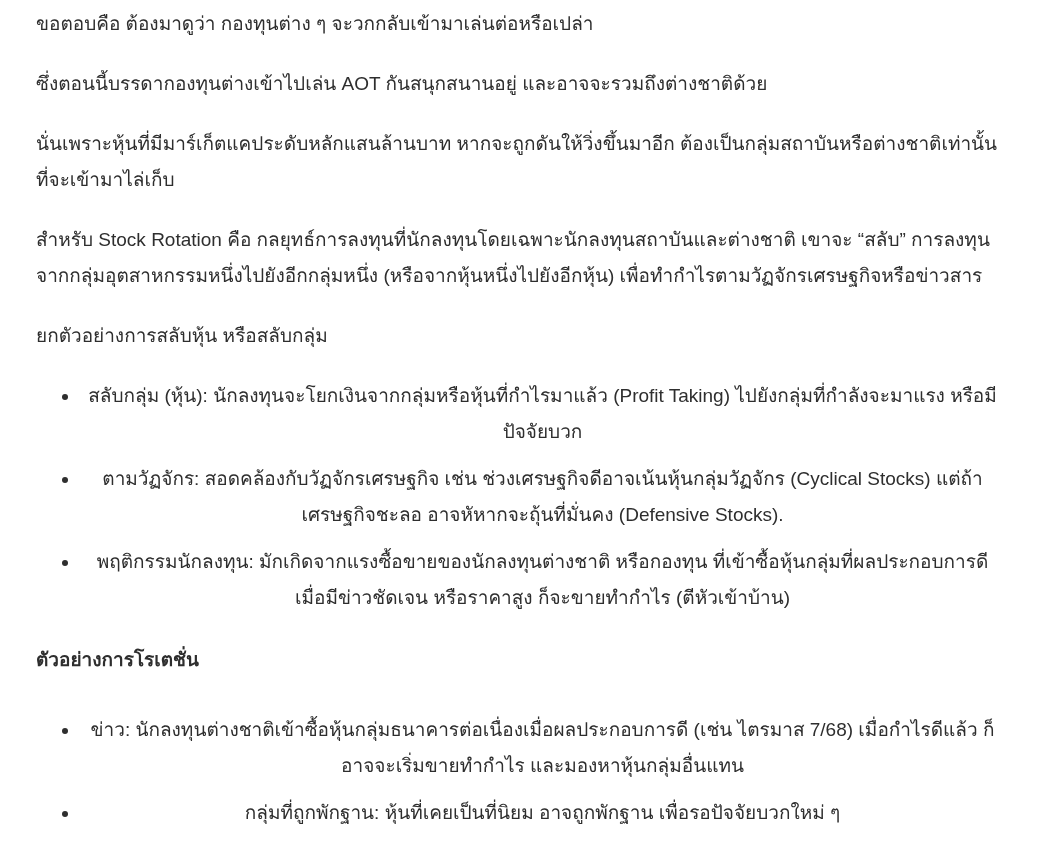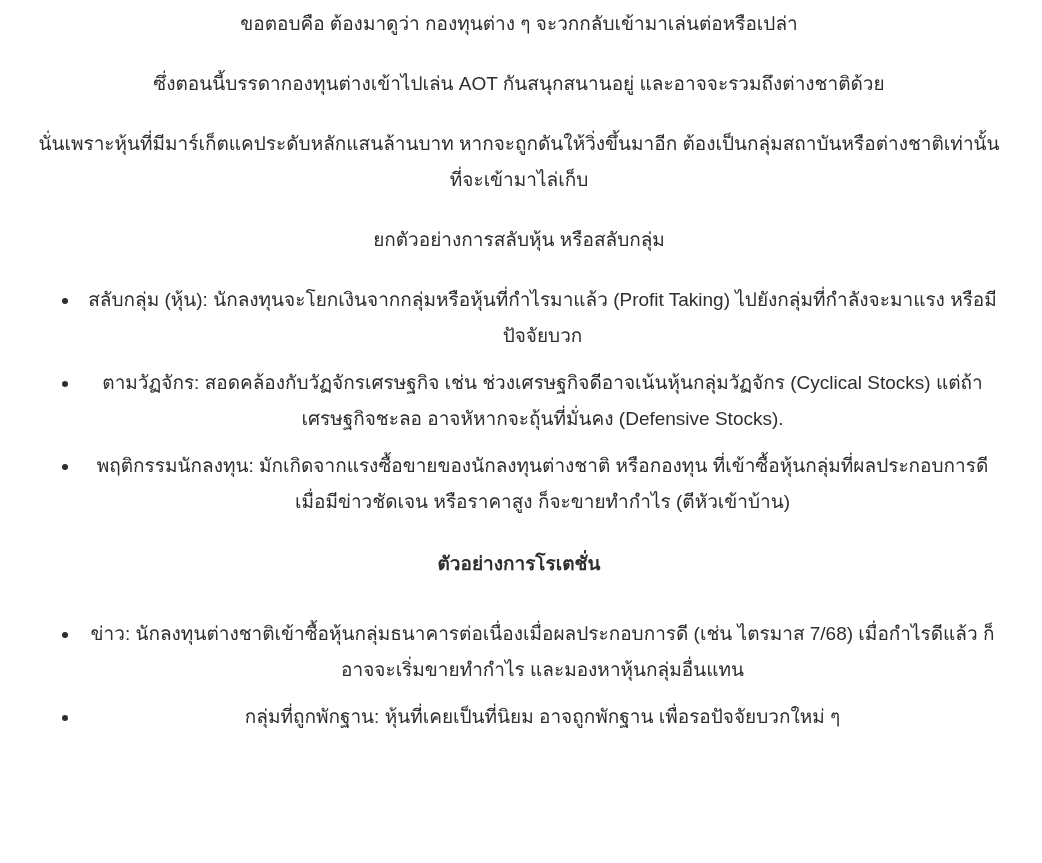--- a/index.html
+++ b/index.html
@@ -16,21 +16,20 @@
   }
   .doc {
     box-sizing: border-box;
     width: 1042px;
     padding: 6px 40px 0 36px;
     font-size: 19px;
     line-height: 36px;
   }
   .doc p {
     margin: 0 0 24px 0;
-    text-align: center;
   }
   .doc p.heading {
     font-weight: bold;
     margin: 0 0 34px 0;
   }
   .doc ul {
     list-style: disc;
     margin: 0 0 26px 0;
     padding-left: 44px;
     text-align: center;
@@ -47,20 +46,21 @@
 <body>
 
 <div class="doc">
 
   <p>ขอตอบคือ ต้องมาดูว่า กองทุนต่าง ๆ จะวกกลับเข้ามาเล่นต่อหรือเปล่า</p>
 
   <p>ซึ่งตอนนี้บรรดากองทุนต่างเข้าไปเล่น AOT กันสนุกสนานอยู่ และอาจจะรวมถึงต่างชาติด้วย</p>
 
   <p>นั่นเพราะหุ้นที่มีมาร์เก็ตแคประดับหลักแสนล้านบาท หากจะถูกดันให้วิ่งขึ้นมาอีก ต้องเป็นกลุ่มสถาบันหรือต่างชาติเท่านั้นที่จะเข้ามาไล่เก็บ</p>
 
+  <p>สำหรับ Stock Rotation คือ กลยุทธ์การลงทุนที่นักลงทุนโดยเฉพาะนักลงทุนสถาบันและต่างชาติ เขาจะ “สลับ” การลงทุนจากกลุ่มอุตสาหกรรมหนึ่งไปยังอีกกลุ่มหนึ่ง (หรือจากหุ้นหนึ่งไปยังอีกหุ้น) เพื่อทำกำไรตามวัฏจักรเศรษฐกิจหรือข่าวสาร</p>
 
 
   <p>ยกตัวอย่างการสลับหุ้น หรือสลับกลุ่ม</p>
 
   <ul>
     <li>สลับกลุ่ม (หุ้น): นักลงทุนจะโยกเงินจากกลุ่มหรือหุ้นที่กำไรมาแล้ว (Profit Taking) ไปยังกลุ่มที่กำลังจะมาแรง หรือมีปัจจัยบวก</li>
     <li>ตามวัฏจักร: สอดคล้องกับวัฏจักรเศรษฐกิจ เช่น ช่วงเศรษฐกิจดีอาจเน้นหุ้นกลุ่มวัฏจักร (Cyclical Stocks) แต่ถ้าเศรษฐกิจชะลอ อาจหัหากจะถุ้นที่มั่นคง (Defensive Stocks).</li>
     <li>พฤติกรรมนักลงทุน: มักเกิดจากแรงซื้อขายของนักลงทุนต่างชาติ หรือกองทุน ที่เข้าซื้อหุ้นกลุ่มที่ผลประกอบการดี เมื่อมีข่าวชัดเจน หรือราคาสูง ก็จะขายทำกำไร (ตีหัวเข้าบ้าน)</li>
   </ul>
 

